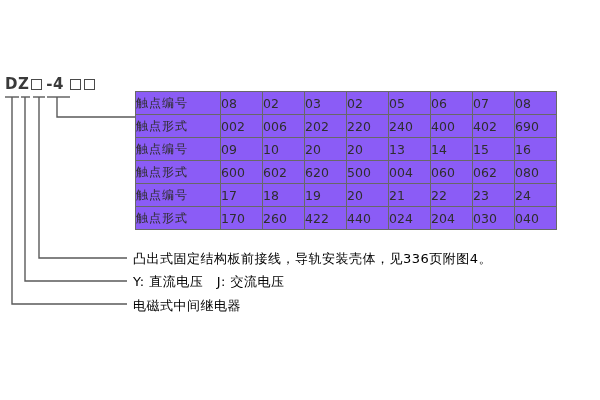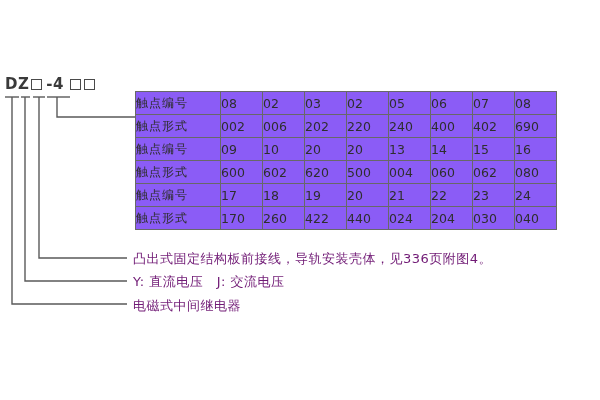--- a/index.html
+++ b/index.html
@@ -38,21 +38,21 @@
     font-size:12.5px;color:#2e2e2e;
   }
   table.spec-table td{
     border:1px solid #686868;text-align:left;vertical-align:middle;
     height:22px;padding:0;width:41px;background:#8b5cf6;
   }
   table.spec-table td.label{width:84px;font-size:12px;letter-spacing:1px;}
 
   
   .anno{
-    position:absolute;left:133px;font-size:13px;color:#701a75;
+    position:absolute;left:133px;font-size:13px;color:#000000;
     white-space:nowrap;letter-spacing:.5px;
   }
   .anno-1{top:250px;}
   .anno-2{top:273px;}
   .anno-3{top:297px;}
 </style>
 </head>
 <body>
 
 <div class="stage">

